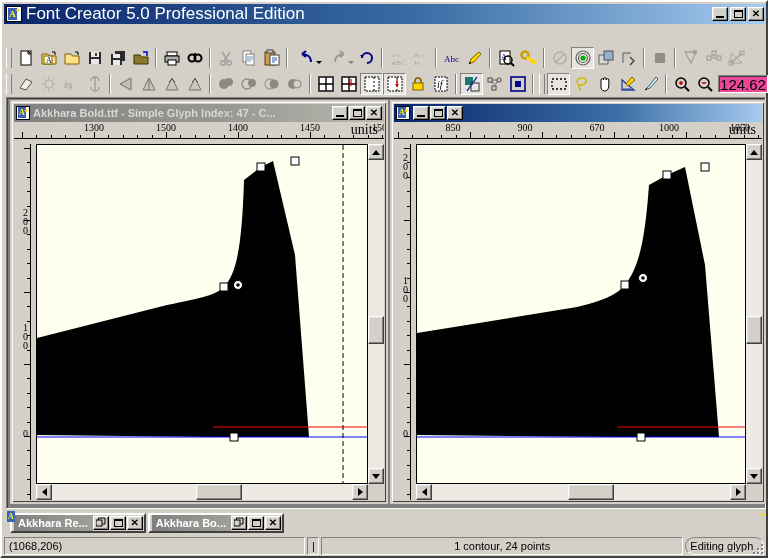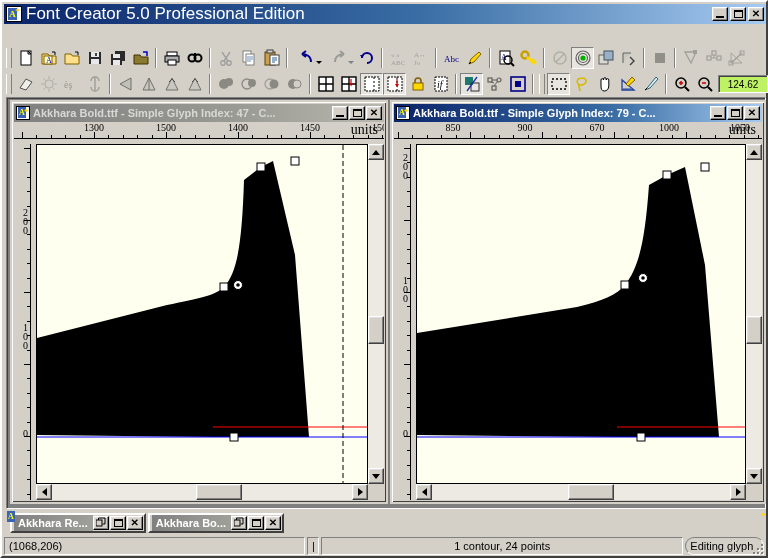--- a/index.html
+++ b/index.html
@@ -123,25 +123,25 @@
   .tbtn .arr {
     position: absolute; right: 1px; bottom: 5px;
     width: 0; height: 0;
     border-left: 3px solid transparent;
     border-right: 3px solid transparent;
     border-top: 3px solid #000;
   }
   .tbtn.wide { width: 32px; }
   .zoombox {
     width: 50px; height: 18px; flex: 0 0 auto;
-    background: #bef264;
+    background: #ec4899;
     border: 1px solid;
     border-color: #808080 #ffffff #ffffff #808080;
     box-shadow: inset 1px 1px 0 #404040;
-    font-size: 10px; line-height: 18px;
+    font-size: 15px; line-height: 18px;
     text-align: center; color: #000;
     margin: 0 2px;
     box-sizing: border-box;
   }
   .icn { width: 18px; height: 18px; display:block; }
 
   
   .mdi {
     position: absolute; left: 4px; top: 95px;
     width: 760px; height: 412px;
@@ -825,21 +825,20 @@
         <div class="sbcorner"></div>
       </div>
     </div>
 
     <div class="child" id="childRight">
       <div class="ctitle active">
         <div class="ct-icon">
           <div class="ti-a">A</div>
             <div class="ti-star">✦</div>
         </div>
-        <div class="ct-text">Akkhara Bold.ttf - Simple Glyph Index: 79 - C...</div>
         <div class="ct-buttons">
           <div class="tb-btn">
               <span class="g-min"></span>
             </div>
           <div class="tb-btn">
               <span class="g-max"></span>
             </div>
           <div class="tb-btn">
               <span class="g-close">✕</span>
             </div>

